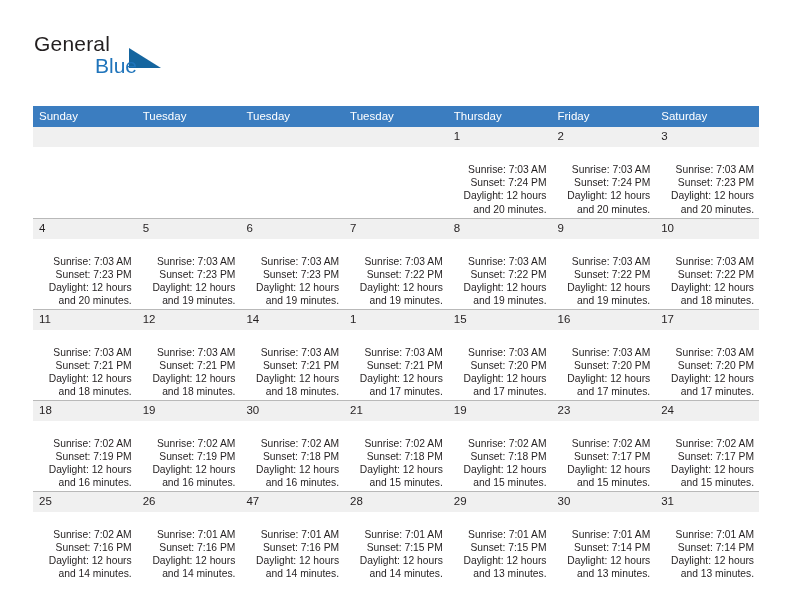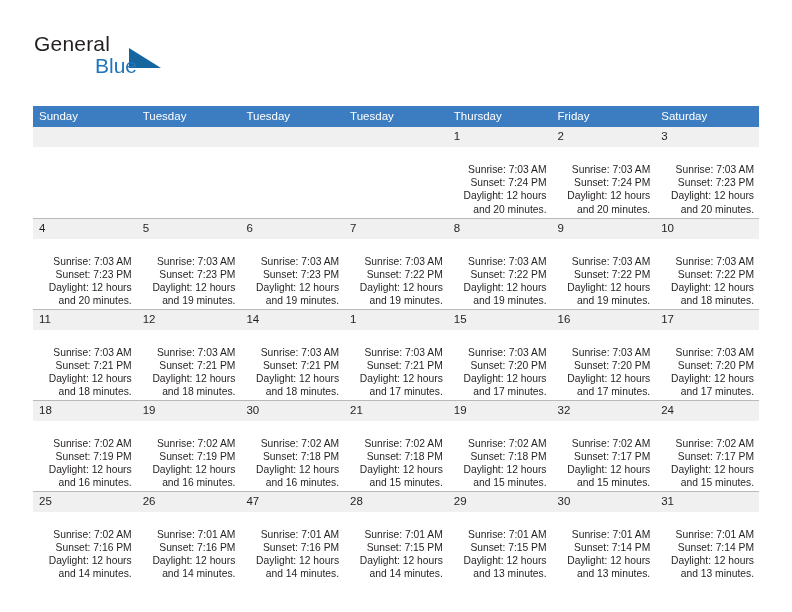--- a/index.html
+++ b/index.html
@@ -397,21 +397,21 @@
           <td>
             <div class="daynum">19</div>
             <div class="cellbody">
               <div>Sunrise: 7:02 AM</div>
               <div>Sunset: 7:18 PM</div>
               <div>Daylight: 12 hours</div>
               <div>and 15 minutes.</div>
             </div>
           </td>
           <td>
-            <div class="daynum">32</div>
+            <div class="daynum">23</div>
             <div class="cellbody">
               <div>Sunrise: 7:02 AM</div>
               <div>Sunset: 7:17 PM</div>
               <div>Daylight: 12 hours</div>
               <div>and 15 minutes.</div>
             </div>
           </td>
           <td>
             <div class="daynum">24</div>
             <div class="cellbody">

